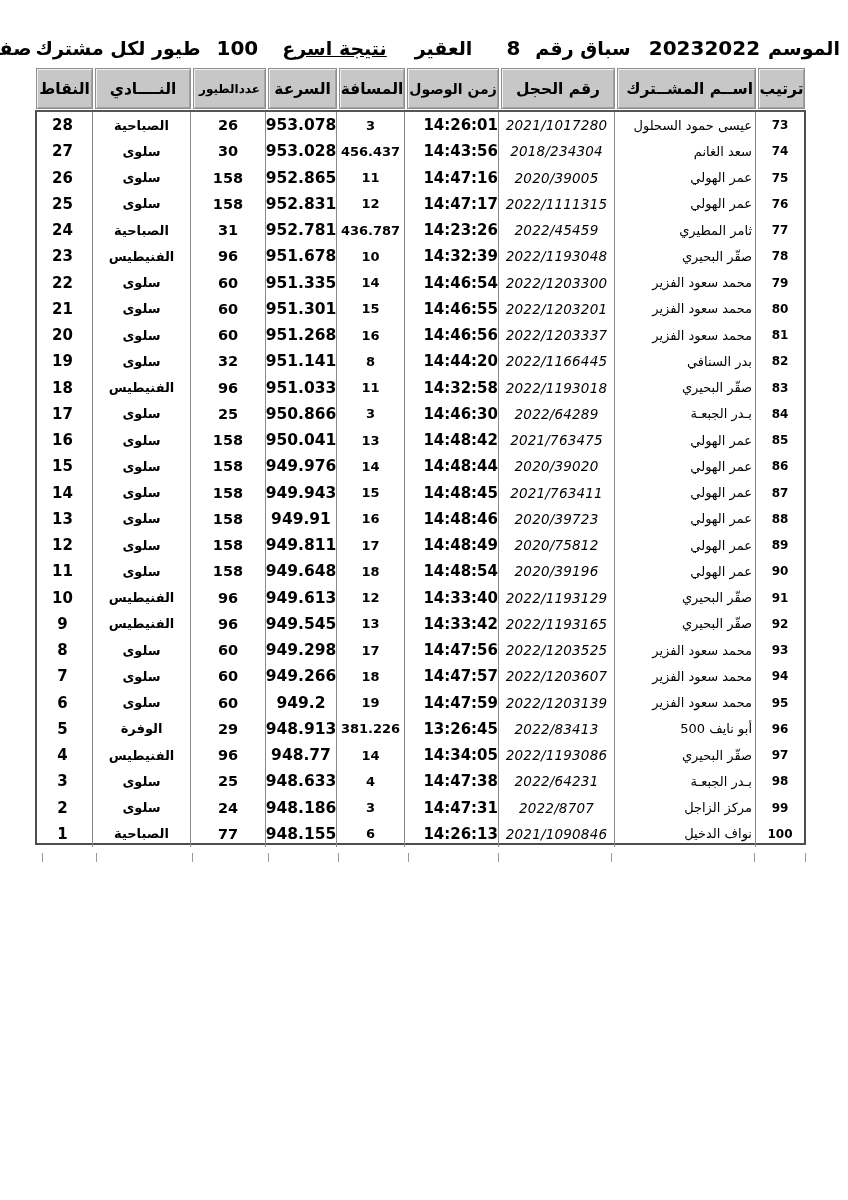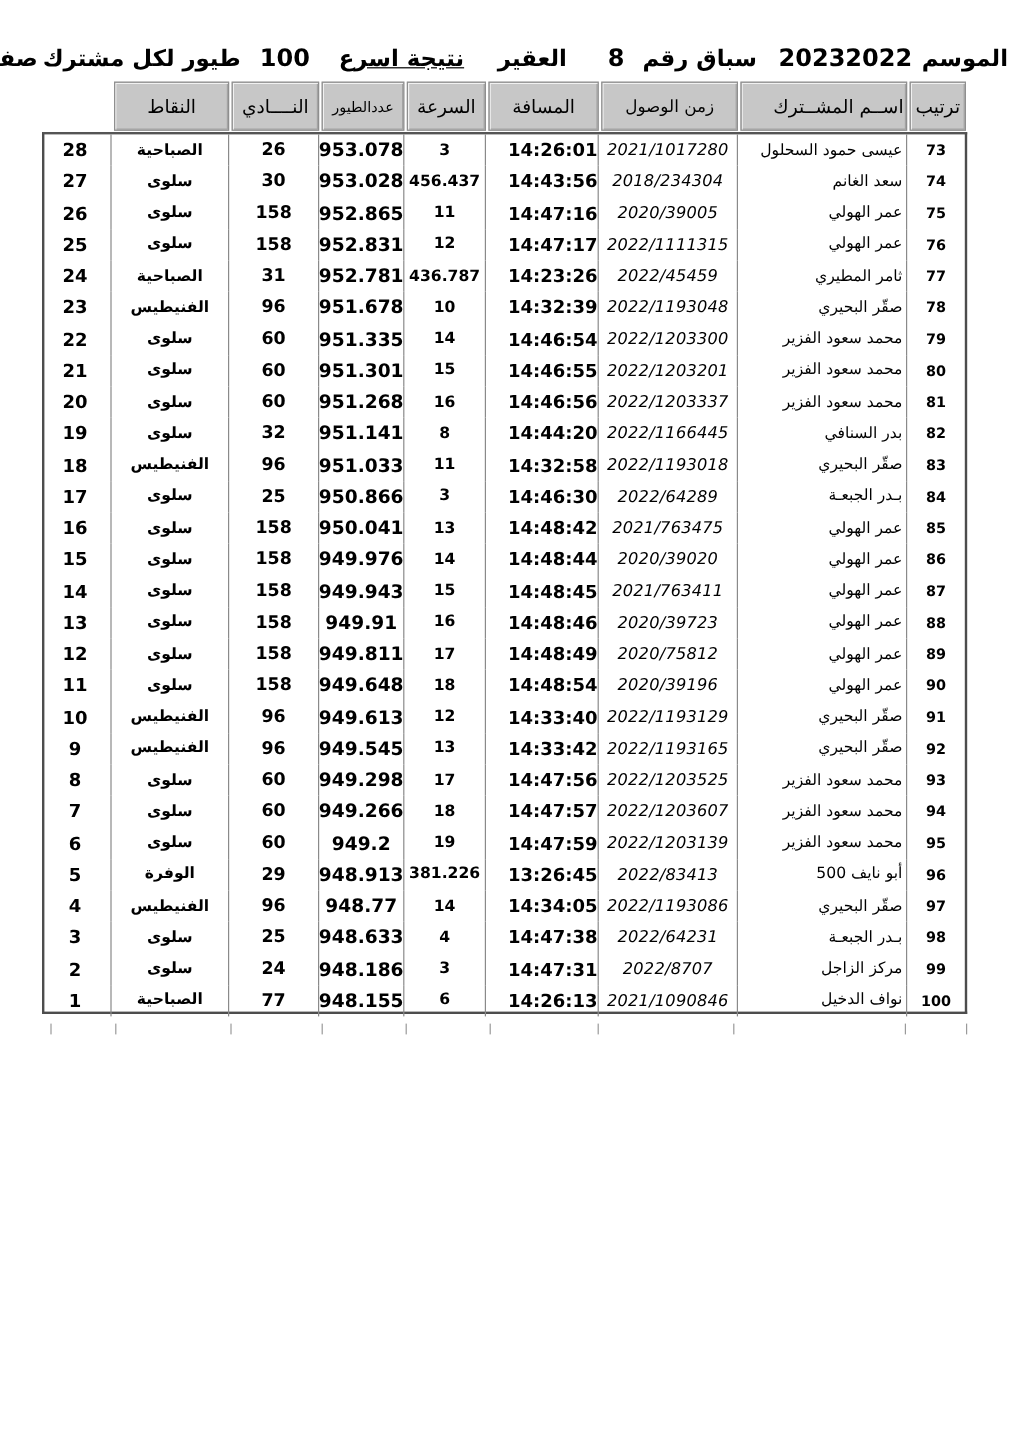--- a/index.html
+++ b/index.html
@@ -39,21 +39,21 @@
     display: grid;
     grid-template-columns: 49px 141px 116px 94px 68px 71px 75px 98px 59px;
   }
   .hcell { padding: 1px; height: 100%; }
   .hcell-inner {
     height: 100%;
     background: #c7c7c7;
     border: 1px solid #8f8f8f;
     box-shadow: inset 1px 1px 0 rgba(255,255,255,.75), inset -1px -1px 0 rgba(0,0,0,.18);
     display: flex; align-items: center; justify-content: center;
-    font-weight: normal; font-size: 15.5px; white-space: nowrap; overflow: hidden;
+    font-weight: bold; font-size: 15.5px; white-space: nowrap; overflow: hidden;
   }
   .h-time .hcell-inner { font-size: 14px; }
   .h-name .hcell-inner { justify-content: flex-start; padding-right: 2px; }
   .h-birds .hcell-inner { font-size: 12px; }
 
   .tgrid {
     top: 110px; height: 735px;
     display: grid;
     grid-template-columns: 49px 141px 116px 94px 68px 71px 75px 98px 59px;
     grid-auto-rows: 26.25px;
@@ -99,20 +99,23 @@
     <span class="m13">صفحة</span>
 
   </div>
 
   <div class="tbl thead">
     <div class="hcell">
         <div class="hcell-inner">ترتيب</div>
       </div>
     <div class="hcell h-name">
         <div class="hcell-inner">اســم المشــترك</div>
+      </div>
+    <div class="hcell">
+        <div class="hcell-inner">رقم الحجل</div>
       </div>
     <div class="hcell h-time">
         <div class="hcell-inner">زمن الوصول</div>
       </div>
     <div class="hcell">
         <div class="hcell-inner">المسافة</div>
       </div>
     <div class="hcell">
         <div class="hcell-inner">السرعة</div>
       </div>

